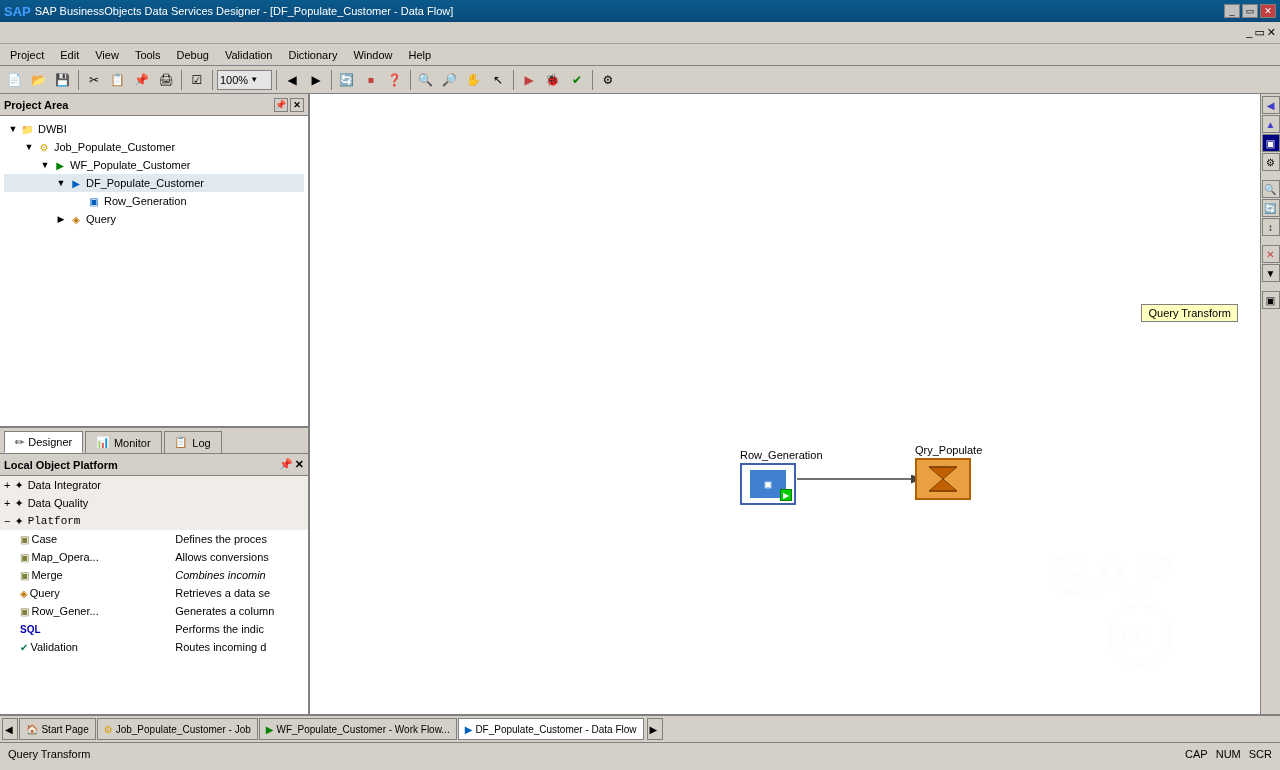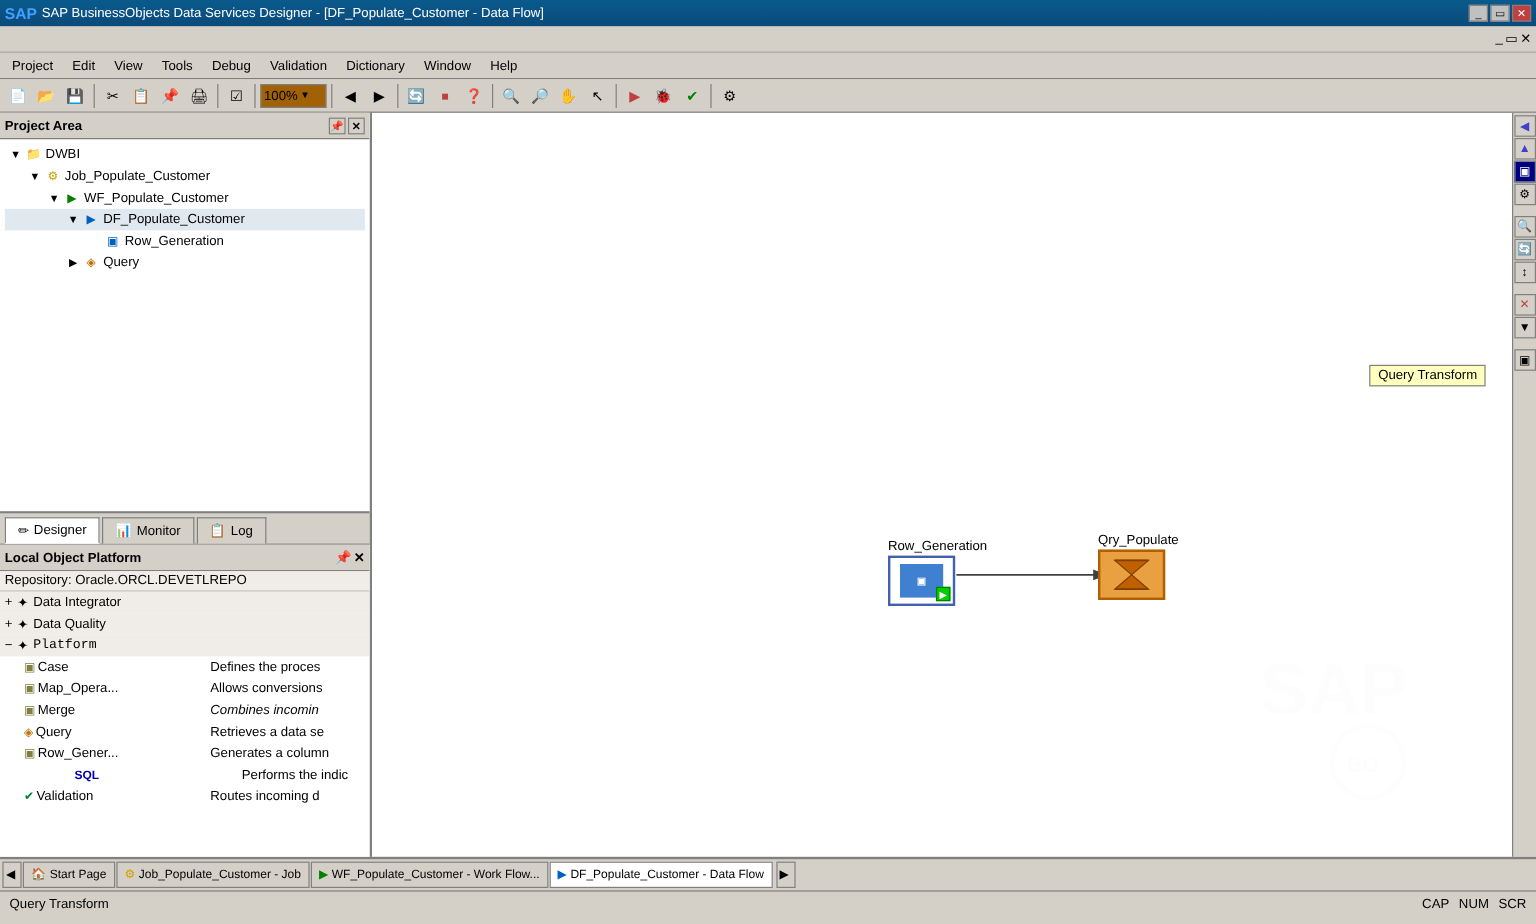--- a/index.html
+++ b/index.html
@@ -12,21 +12,21 @@
     #title-bar .win-btn { width: 16px; height: 14px; background: #c0c0c0; border: 1px solid #808080; font-size: 9px; display: flex; align-items: center; justify-content: center; cursor: pointer; color: black; }
 
     
     #menu-bar { background: #d4d0c8; height: 22px; display: flex; align-items: center; padding: 0 2px; border-bottom: 1px solid #808080; }
     .menu-item { padding: 2px 8px; font-size: 11px; cursor: pointer; white-space: nowrap; }
 
     
     #toolbar { background: #d4d0c8; height: 28px; display: flex; align-items: center; padding: 2px 4px; border-bottom: 1px solid #808080; gap: 2px; flex-wrap: nowrap; }
     .tb-btn { width: 22px; height: 22px; background: #d4d0c8; border: 1px solid transparent; display: flex; align-items: center; justify-content: center; cursor: pointer; font-size: 12px; }
     .tb-sep { width: 1px; height: 20px; background: #808080; margin: 0 2px; }
-    .zoom-box { display: flex; align-items: center; border: 1px solid #808080; background: #a16207; height: 20px; width: 55px; padding: 0 2px; font-size: 11px; }
+    .zoom-box { display: flex; align-items: center; border: 1px solid #808080; background: #e5e5e5; height: 20px; width: 55px; padding: 0 2px; font-size: 11px; }
 
     
     #main-layout { display: flex; height: calc(770px - 22px - 22px - 28px - 28px - 28px); }
 
     
     #left-panel { width: 310px; display: flex; flex-direction: column; border-right: 2px solid #808080; }
 
     
     #project-area { flex: 1; background: white; border-bottom: 2px solid #808080; overflow: hidden; }
     #project-area-header { background: #d4d0c8; height: 22px; display: flex; align-items: center; justify-content: space-between; padding: 0 4px; border-bottom: 1px solid #808080; font-weight: bold; font-size: 11px; }
@@ -231,21 +231,20 @@
     </div>
 
     <div id="local-lib">
       <div id="local-lib-header">
         <span>Local Object Platform</span>
         <div class="panel-controls">
           <div class="panel-btn">📌</div>
           <div class="panel-btn">✕</div>
         </div>
       </div>
-      <div id="repo-line">Repository: Oracle.ORCL.DEVETLREPO</div>
       <div id="lib-table">
 
         <div class="lib-group-row">
           <span style="padding-left:4px; font-size:11px;">+</span>
           <span style="margin-left:4px; font-size:11px;">✦</span>
           <span style="margin-left:4px; font-size:11px;">Data Integrator</span>
         </div>
 
         <div class="lib-group-row">
           <span style="padding-left:4px; font-size:11px;">+</span>
@@ -298,21 +297,21 @@
         <div class="lib-row">
           <div class="lib-cell" style="flex:1.2; padding-left:20px;">
             <span style="color:#808040; font-size:10px;">▣</span>
             <span>Row_Gener...</span>
           </div>
           <div class="lib-cell" style="width:70px;"></div>
           <div class="lib-cell" style="flex:2;">Generates a column</div>
         </div>
 
         <div class="lib-row">
-          <div class="lib-cell" style="flex:1.2; padding-left:20px;margin-left:42px;">
+          <div class="lib-cell" style="flex:1.2; padding-left:20px;">
             <span style="color:#0000aa; font-size:10px; font-weight:bold;">SQL</span>
           </div>
           <div class="lib-cell" style="width:70px;"></div>
           <div class="lib-cell" style="flex:2;">Performs the indic</div>
         </div>
 
         <div class="lib-row">
           <div class="lib-cell" style="flex:1.2; padding-left:20px;">
             <span style="color:#008040; font-size:10px;">✔</span>
             <span>Validation</span>

